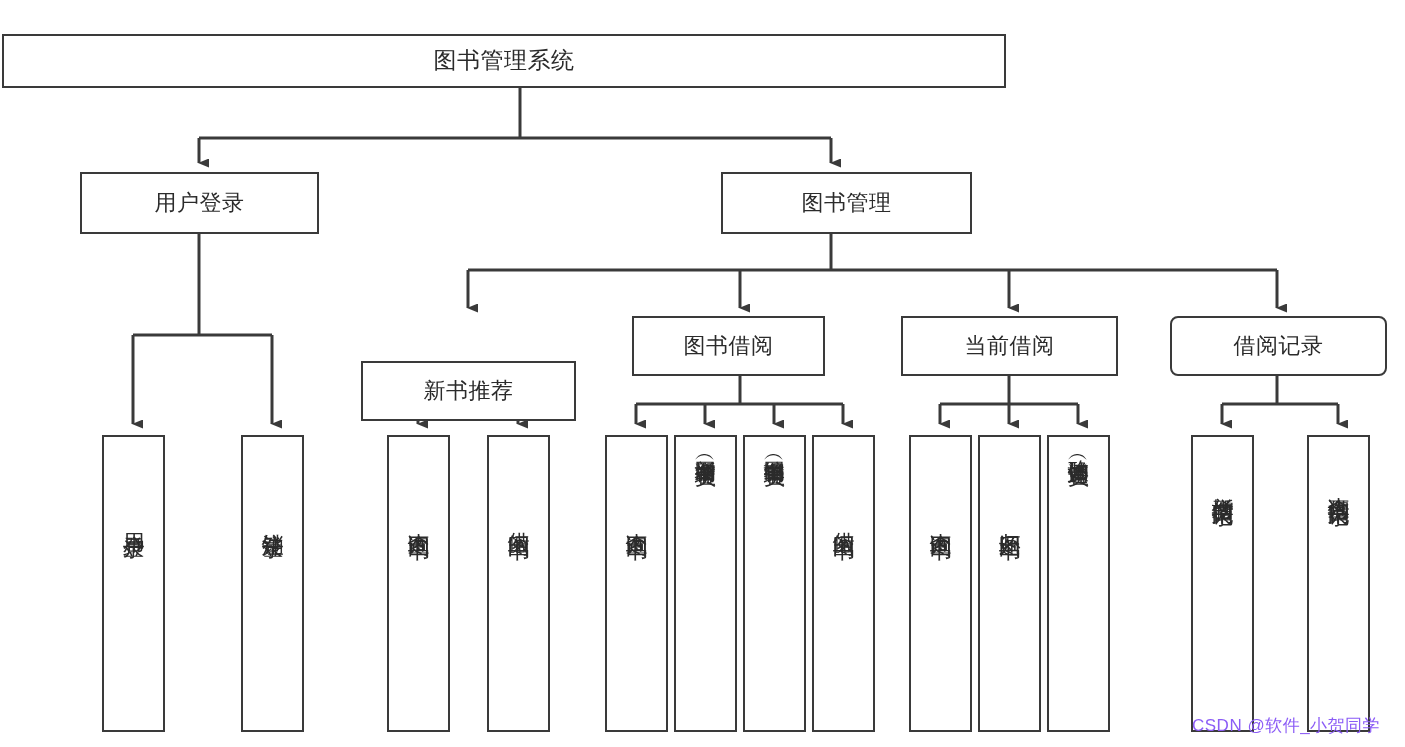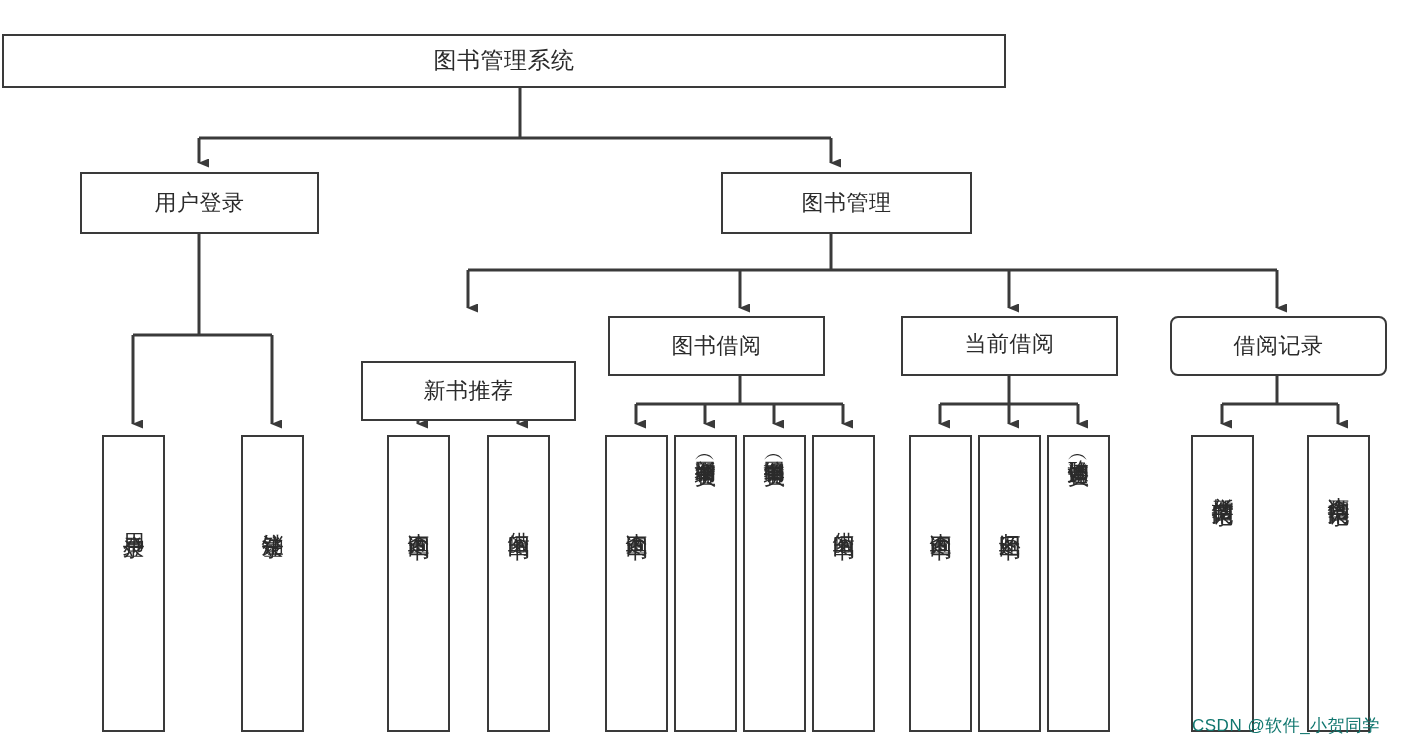--- a/index.html
+++ b/index.html
@@ -65,21 +65,21 @@
     letter-spacing: 2px;
     white-space: nowrap;
   }
   .node.vert.tall-text .node-label {
     font-size: 21px;
     letter-spacing: 1px;
   }
   .watermark {
     position: absolute;
     font-size: 17px;
-    color: #0f766e;
+    color: #8b5cf6;
     white-space: nowrap;
     letter-spacing: 0.5px;
   }
 </style>
 </head>
 <body>
 
 <div id="diagram-root">
 
   <svg id="edge-layer" viewBox="0 0 1405 747" xmlns="http://www.w3.org/2000/svg">
@@ -141,24 +141,24 @@
   <div class="node horiz" style="left:80px; top:172px; width:239px; height:62px;">
     <span class="node-label">用户登录</span>
   </div>
   <div class="node horiz" style="left:712px; top:172px; width:251px; height:62px;margin-left:9px;">
     <span class="node-label">图书管理</span>
   </div>
 
   <div class="node horiz" style="left:361px; top:316px; width:215px; height:60px;margin-top:45px;">
     <span class="node-label">新书推荐</span>
   </div>
-  <div class="node horiz" style="left:608px; top:316px; width:217px; height:60px;">
+  <div class="node horiz" style="left:632px; top:316px; width:193px; height:60px;">
     <span class="node-label">图书借阅</span>
   </div>
-  <div class="node horiz" style="left:901px; top:316px; width:217px; height:60px;font-family:Liberation Mono, monospace;">
+  <div class="node horiz" style="left:901px; top:316px; width:217px; height:60px;">
     <span class="node-label">当前借阅</span>
   </div>
   <div class="node horiz" style="left:1170px; top:316px; width:217px; height:60px;border-radius:8px;">
     <span class="node-label">借阅记录</span>
   </div>
 
   <div class="node vert" style="left:102px; top:435px; width:63px; height:297px; padding-top:78px;">
     <span class="node-label">用户登录</span>
   </div>
   <div class="node vert" style="left:241px; top:435px; width:63px; height:297px; padding-top:78px;">

